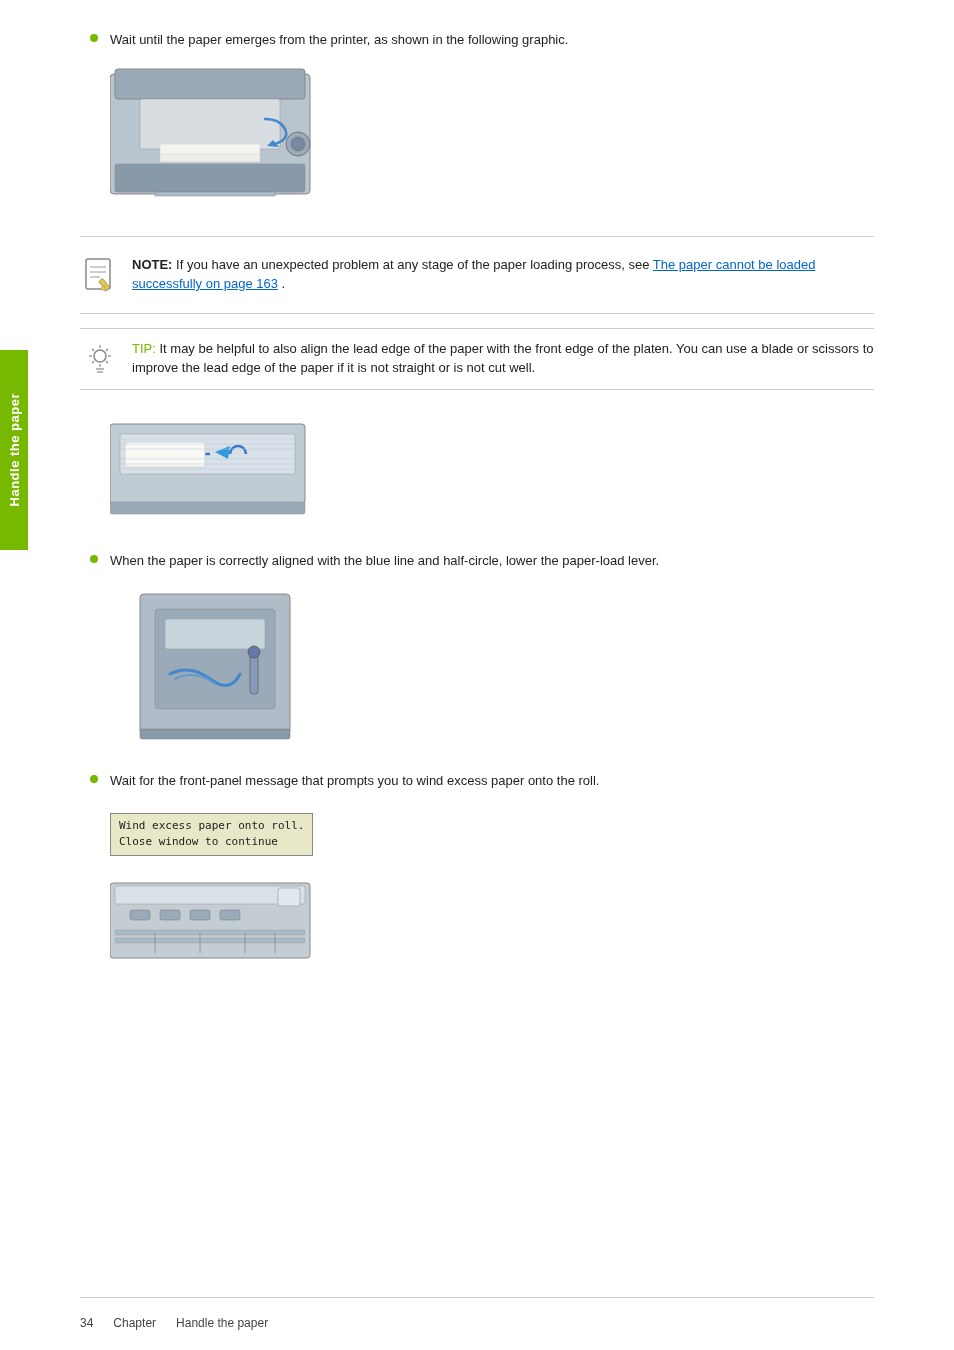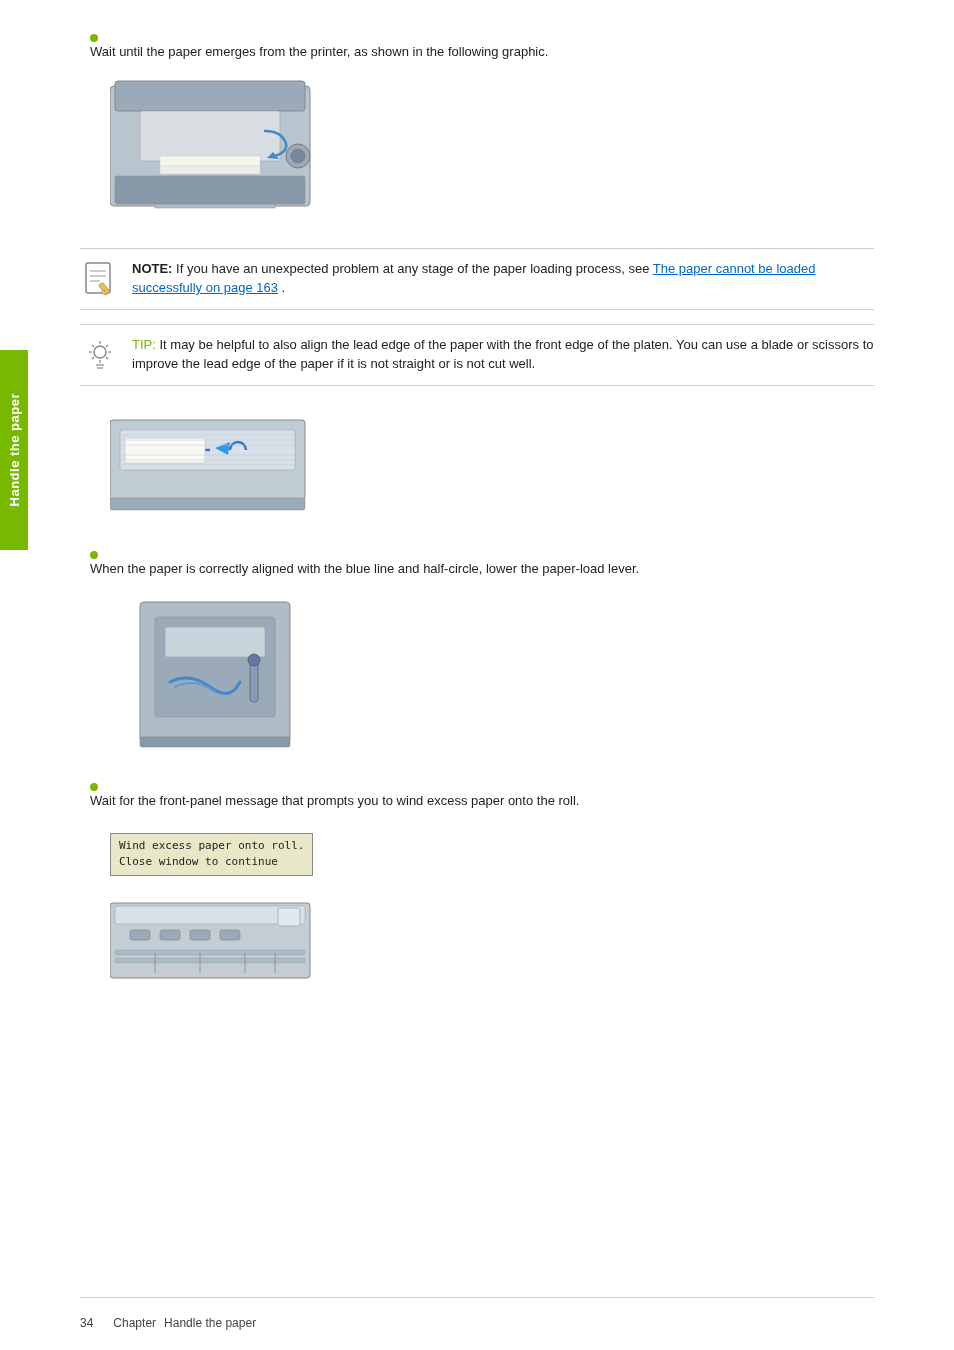--- a/index.html
+++ b/index.html
@@ -43,42 +43,41 @@
       transform: rotate(180deg);
       white-space: nowrap;
       letter-spacing: 0.5px;
     }
     
     .bullet-item {
       display: flex;
       align-items: flex-start;
       margin-bottom: 14px;
       margin-left: 10px;
-      flex-direction: column;
     }
     .bullet-dot {
       width: 8px;
       height: 8px;
       background: #76b900;
       border-radius: 50%;
       margin-top: 4px;
       margin-right: 12px;
       flex-shrink: 0;
     }
     .bullet-text {
       flex: 1;
       line-height: 1.5;
     }
     
     .note-box {
       display: flex;
       align-items: flex-start;
       border-top: 1px solid #ccc;
       border-bottom: 1px solid #ccc;
-      padding: 10px 0;
+      padding: 18px 0;
       margin: 14px 0;
       background: #fff;
     }
     .note-icon {
       width: 40px;
       height: 40px;
       margin-right: 12px;
       flex-shrink: 0;
       display: flex;
       align-items: center;
@@ -145,21 +144,21 @@
       padding-top: 18px;
     }
     .footer-page-num {
       font-size: 12px;
       color: #444;
       margin-right: 20px;
     }
     .footer-chapter {
       font-size: 12px;
       color: #444;
-      margin-right: 8px;
+      margin-right: 20px;
     }
     .footer-title {
       font-size: 12px;
       color: #444;
     }
     a { color: #0066cc; text-decoration: underline; }
 
     
     .illustration {
       margin: 14px 0 14px 30px;

